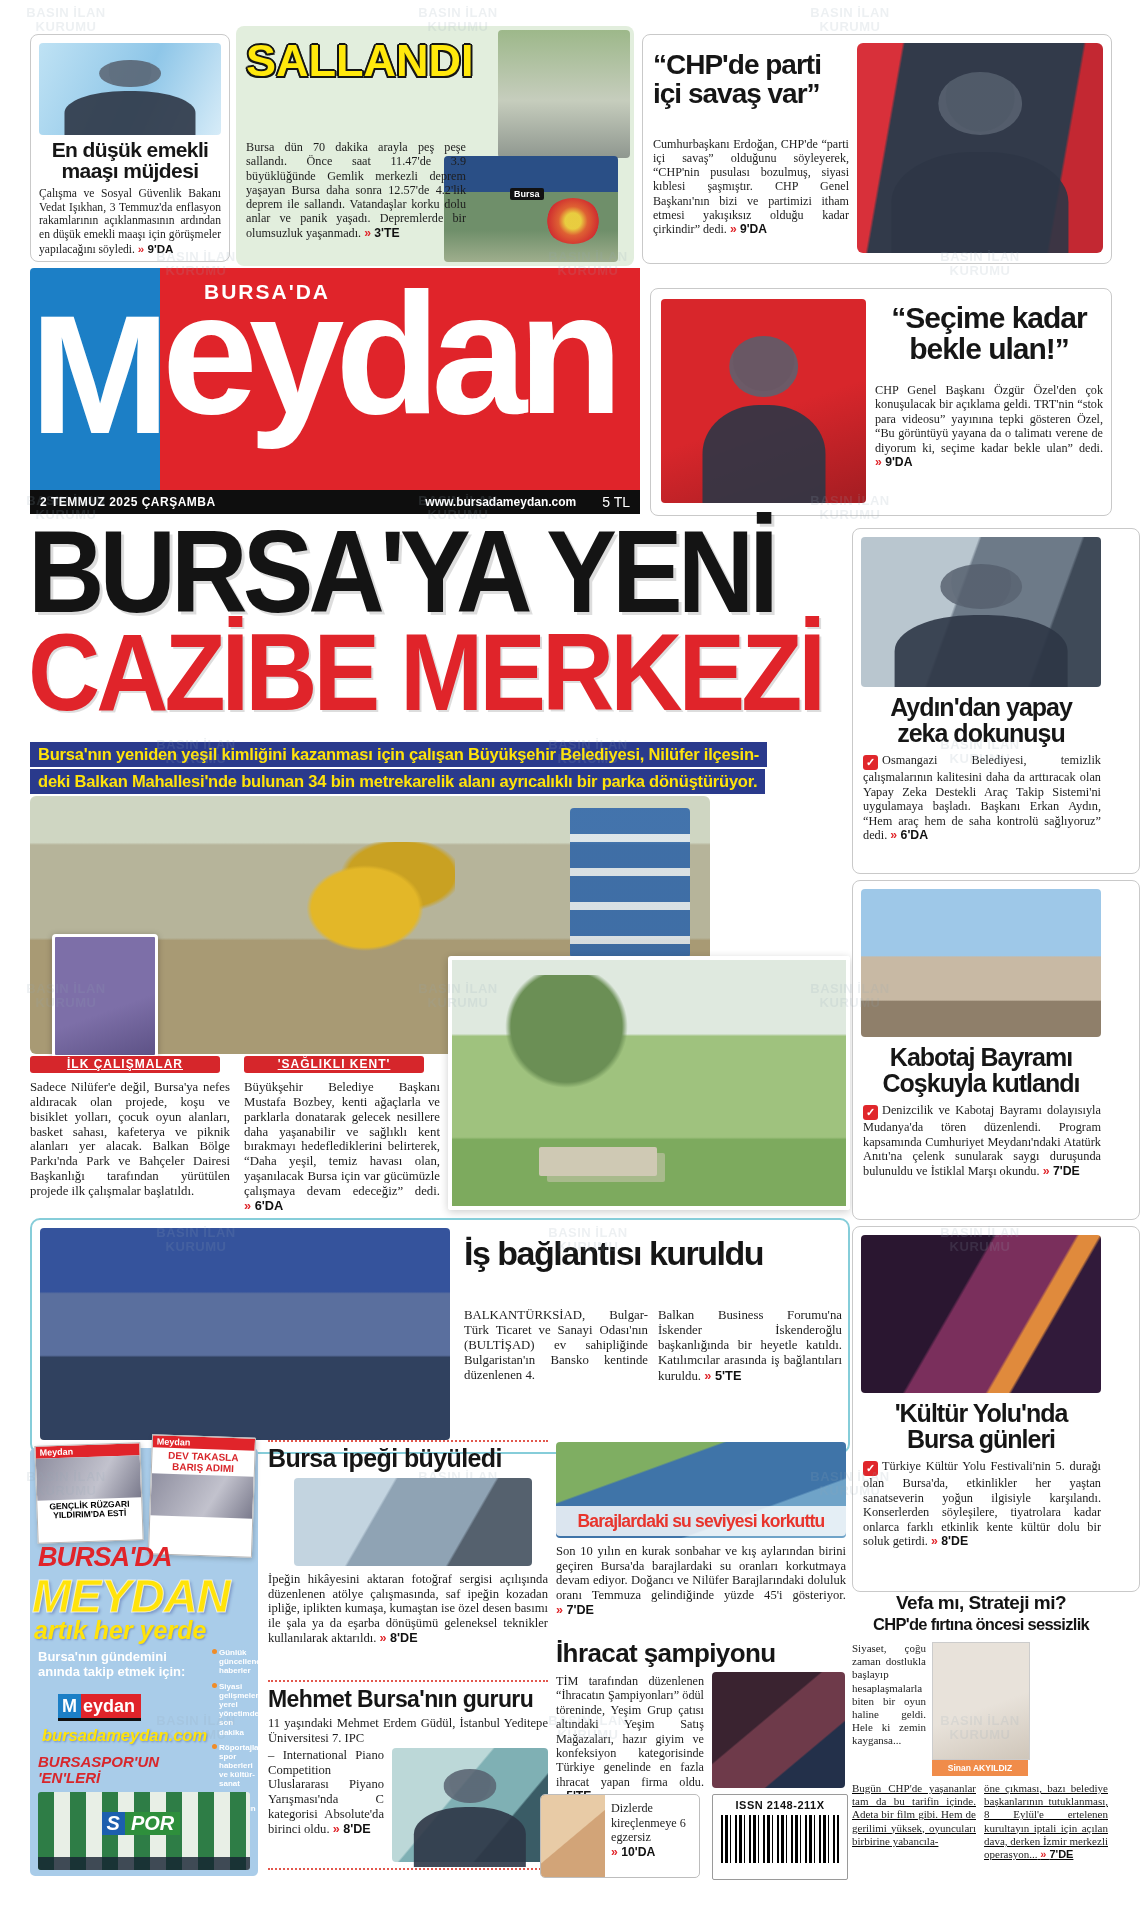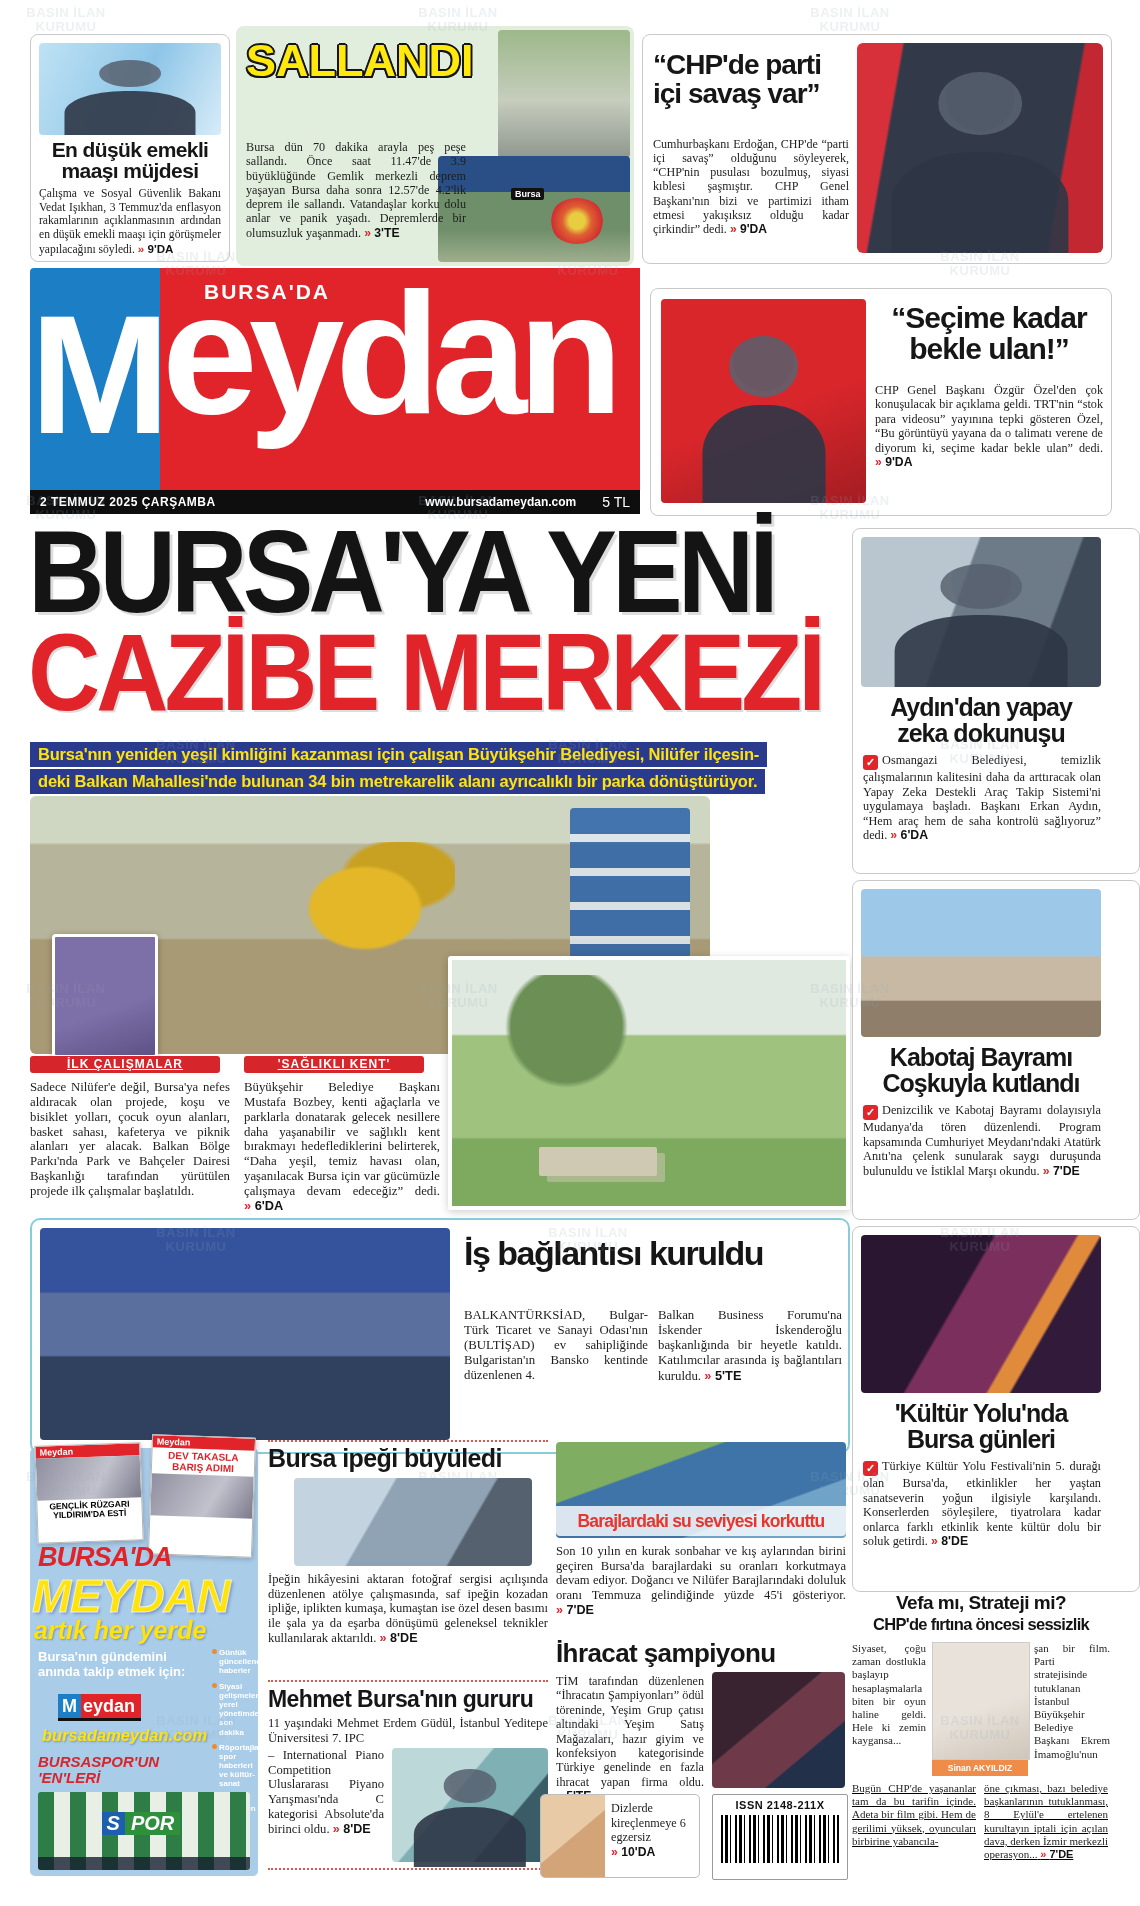--- a/index.html
+++ b/index.html
@@ -28,21 +28,21 @@
   #ph-emekli{left:8px;top:8px;width:182px;height:92px;background:linear-gradient(115deg,#bfe2f4,#8ec6e8 55%,#d7ecf8);}
   #emekli-title{position:absolute;left:6px;top:104px;width:186px;font-size:21px;}
   #emekli-body{position:absolute;left:8px;top:152px;width:182px;font-size:11.6px;line-height:1.18;}
   #panel-sallandi{position:absolute;left:236px;top:26px;width:398px;height:240px;background:#e2eedd;border-radius:8px;}
   #sal-hl{position:absolute;left:10px;top:12px;width:250px;line-height:1.0;}
   .yellow-stroke{color:#ffe80c;font-weight:bold;letter-spacing:-1px;
      text-shadow:2px 0 0 #151515,-2px 0 0 #151515,0 2px 0 #151515,0 -2px 0 #151515,
                  1.5px 1.5px 0 #151515,-1.5px -1.5px 0 #151515,1.5px -1.5px 0 #151515,-1.5px 1.5px 0 #151515;}
   #sal-l1{font-size:37px;} #sal-l2{font-size:45px;letter-spacing:0;}
   #ph-street{right:4px;top:4px;width:132px;height:128px;background:linear-gradient(180deg,#9db88a,#c6cdbd 55%,#8f978f);}
-  #ph-map{right:4px;bottom:4px;width:192px;height:106px;
+  #ph-map{right:16px;bottom:4px;width:174px;height:106px;
      background:linear-gradient(180deg,#2a4f86 0 34%,#6f8f6a 34% 70%,#9fae8d);}
   #map-blob{position:absolute;left:58%;top:40%;width:56px;height:46px;border-radius:50%;
      background:radial-gradient(circle,#f3d23c 0 22%,#e85c2e 40%,#d8262b 70%,transparent 72%);opacity:.92;}
   #map-chip{position:absolute;left:38%;top:30%;background:#111;color:#fff;font-size:9px;font-weight:bold;padding:1px 4px;border-radius:2px;}
   #sal-body{position:absolute;left:10px;top:114px;width:220px;font-size:12.2px;line-height:1.17;}
   #box-chp{left:642px;top:34px;width:468px;height:228px;}
   #chp-title{position:absolute;left:10px;top:16px;width:196px;font-size:28px;letter-spacing:-1px;}
   #chp-body{position:absolute;left:10px;top:102px;width:196px;font-size:12.1px;line-height:1.17;}
   #ph-erdogan{right:8px;top:8px;width:246px;height:210px;border-radius:6px;
      background:linear-gradient(100deg,#d8303a 0 16%,#323a4a 17% 80%,#c32832 81%);}
@@ -364,21 +364,20 @@
 
   <div id="vefa">
     <div id="vefa-t1">Vefa mı, Strateji mi?</div>
     <div id="vefa-t2">CHP'de fırtına öncesi sessizlik</div>
     <div id="vefa-row1">
       <div class="vcol" id="vefa-c1">Siyaset, çoğu zaman dostlukla başlayıp hesaplaşmalarla biten bir oyun haline geldi. Hele ki zemin kaygansa...</div>
       <div id="vefa-photo">
         <div id="vefa-face"></div>
         <div id="vefa-name">Sinan AKYILDIZ</div>
       </div>
-      <div class="vcol" id="vefa-c2">şan bir film. Parti stratejisinde tutuklanan İstanbul Büyükşehir Belediye Başkanı Ekrem İmamoğlu'nun</div>
     </div>
     <div id="vefa-row2">
       <div class="vcol">Bugün CHP'de yaşananlar tam da bu tarifin içinde. Adeta bir film gibi. Hem de gerilimi yüksek, oyuncuları birbirine yabancıla-</div>
       <div class="vcol"><span>öne çıkması, bazı belediye başkanlarının tutuklanması, 8 Eylül'e ertelenen kurultayın iptali için açılan dava, derken İzmir merkezli operasyon...</span> <span class="ref"><span>7'DE</span></span></div>
     </div>
   </div>
 
 <div class="wm" style="left: 16px; top: 6px;">BASIN İLAN KURUMU</div>
     <div class="wm" style="left: 408px; top: 6px;">BASIN İLAN KURUMU</div>
     <div class="wm" style="left: 800px; top: 6px;">BASIN İLAN KURUMU</div>

